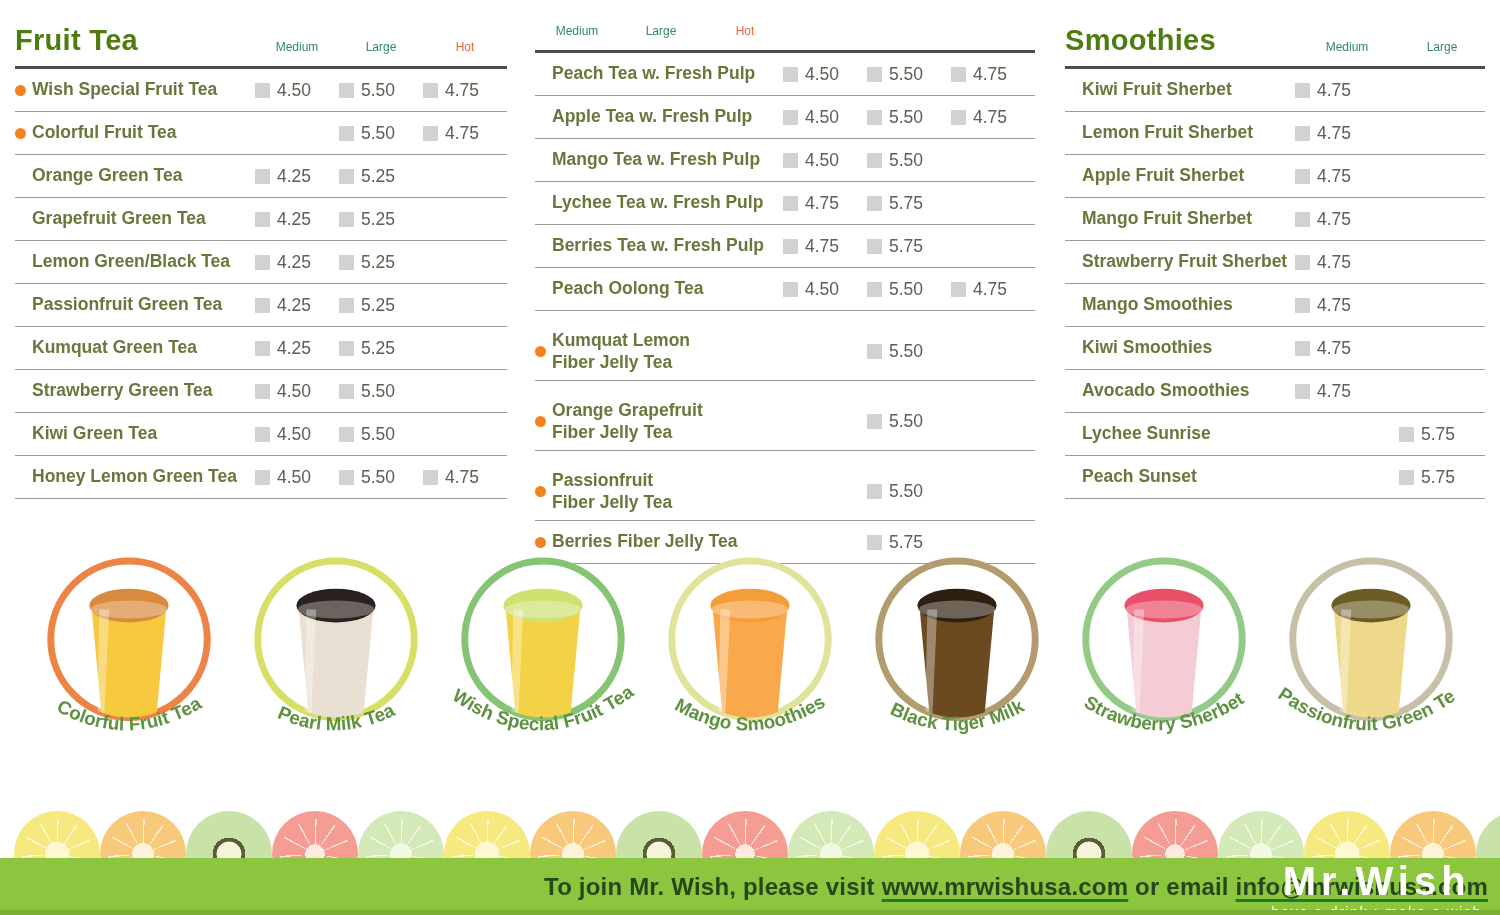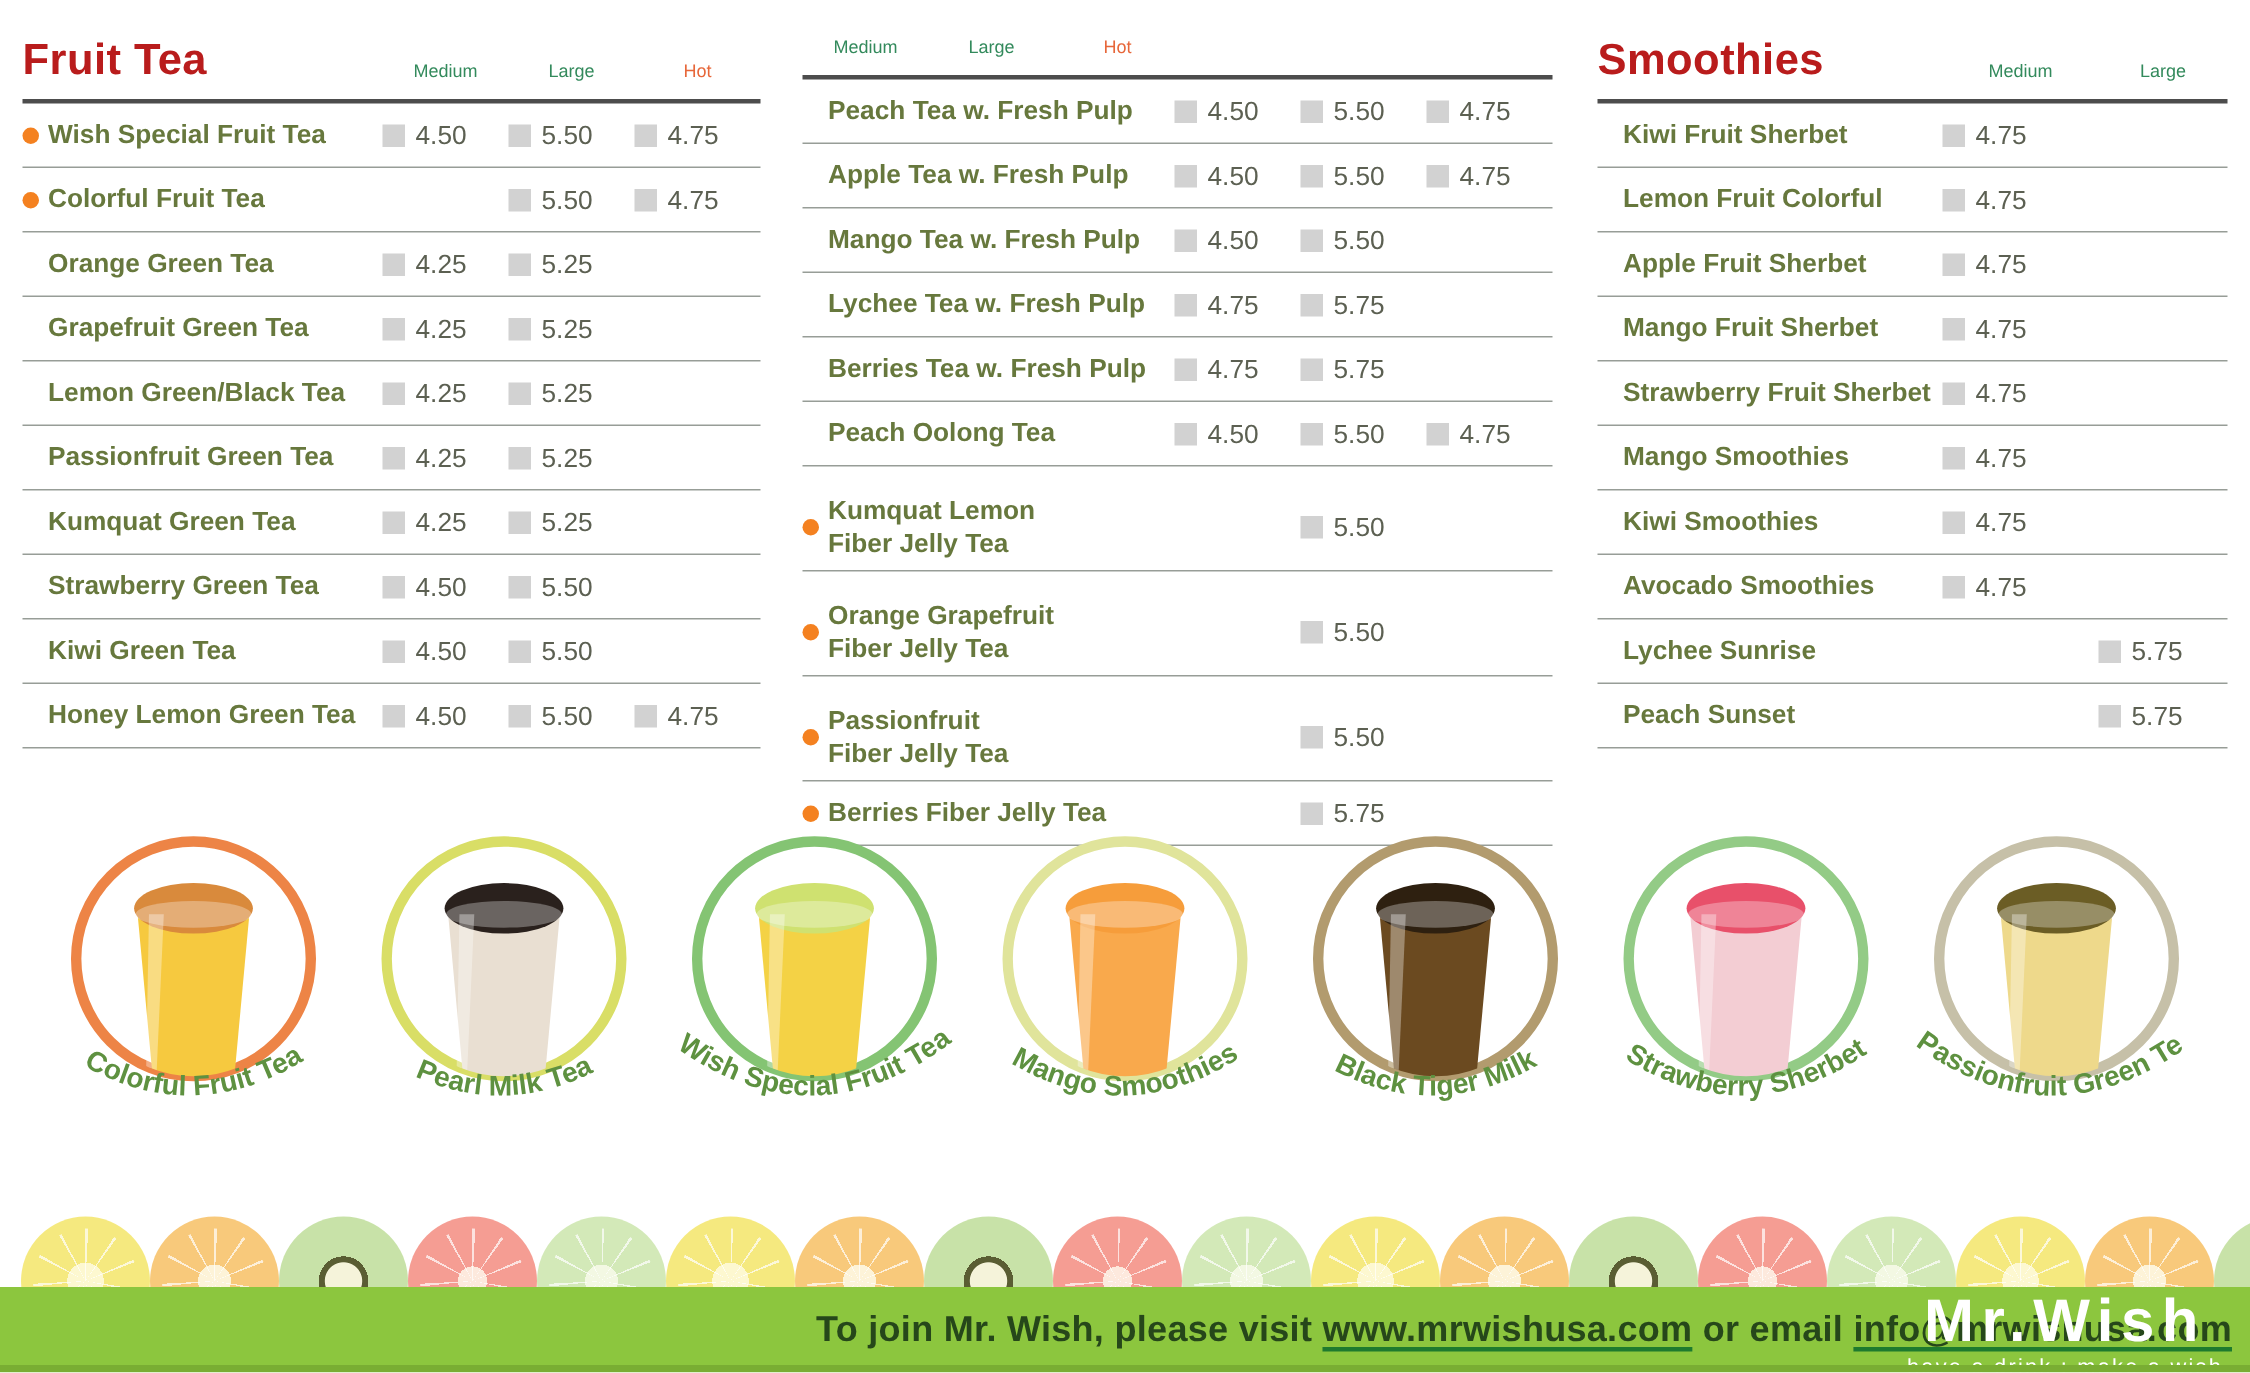--- a/index.html
+++ b/index.html
@@ -6,21 +6,21 @@
   .menu{position:relative;width:1500px;height:915px;background:#ffffff;overflow:hidden;
         font-family:"Liberation Sans",sans-serif;}
 
   
   .menu-section{position:absolute;top:24px;}
   .sec-fruit{left:15px;width:492px;}
   .sec-diced{left:535px;width:500px;}
   .sec-smoothies{left:1065px;width:420px;}
 
   .sec-head{display:flex;align-items:flex-end;padding-bottom:9px;border-bottom:3px solid #4d4d4d;}
-  .sec-title{flex:1;font-size:29px;font-weight:bold;color:#b91c1c;letter-spacing:.3px;}
+  .sec-title{flex:1;font-size:29px;font-weight:bold;color:#4d7c0f;letter-spacing:.3px;}
   .col-label{width:84px;text-align:center;font-size:12px;color:#338a5c;padding-bottom:3px;flex:none;}
   .col-label.hot{color:#e7673a;}
 
   .row{display:flex;align-items:center;min-height:42px;border-bottom:1px solid #979d97;}
   .row.two-line{min-height:57px;margin-top:12px;}
   .gutter{width:17px;flex:none;display:flex;align-items:center;}
   .dot{width:11px;height:11px;border-radius:50%;background:#f48120;}
   .iname{flex:1;font-size:17.5px;font-weight:bold;color:#67783d;line-height:1.25;}
   .price-cell{display:flex;align-items:center;flex:none;width:84px;}
   .sec-smoothies .price-cell.cell-medium,.sec-smoothies .col-label.cell-medium{width:104px;}
@@ -406,21 +406,21 @@
         </div>
         <div class="price-cell cell-medium">
           <span class="sq"></span>
           <span class="pv">4.75</span>
         </div>
         <div class="price-cell cell-large"></div>
       </div>
       <div class="row">
         <span class="gutter"></span>
         <div class="iname">
-          <div>Lemon Fruit Colorful</div>
+          <div>Lemon Fruit Sherbet</div>
         </div>
         <div class="price-cell cell-medium">
           <span class="sq"></span>
           <span class="pv">4.75</span>
         </div>
         <div class="price-cell cell-large"></div>
       </div>
       <div class="row">
         <span class="gutter"></span>
         <div class="iname">

